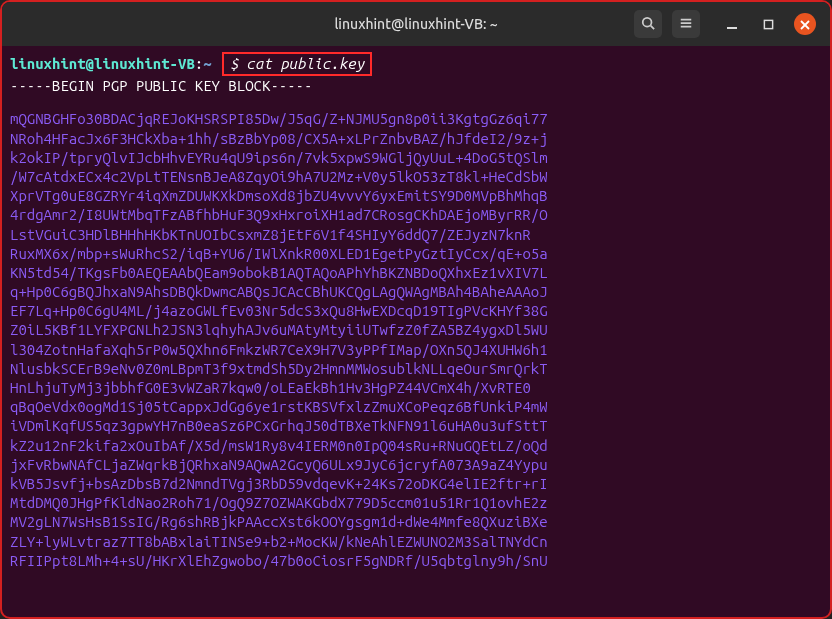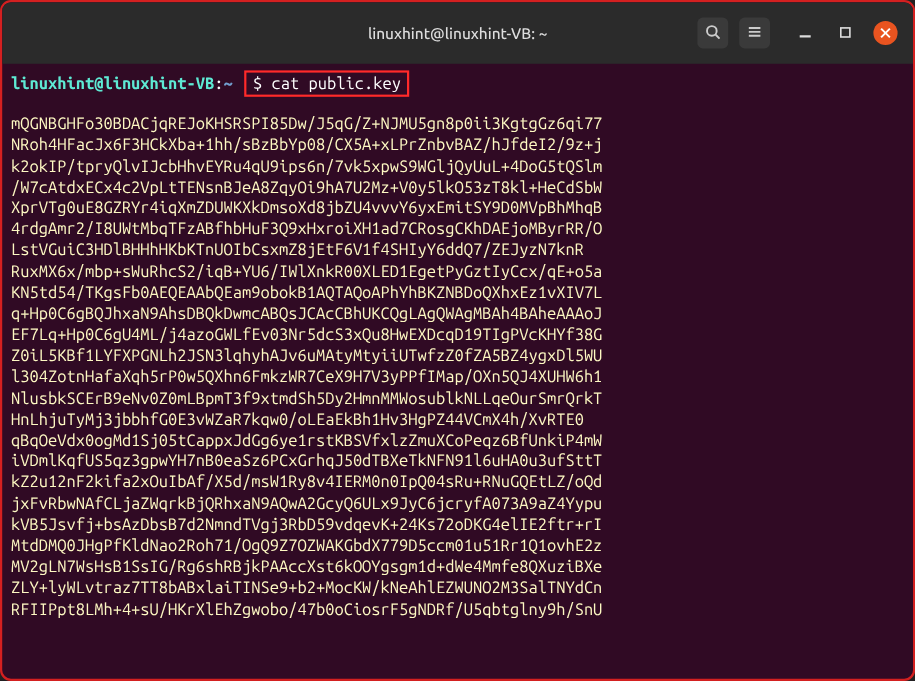--- a/index.html
+++ b/index.html
@@ -14,21 +14,21 @@
       width: 832px;
       height: 619px;
       background: #300a24;
       border: 2px solid #d42020;
       border-radius: 10px;
       overflow: hidden;
       display: flex;
       flex-direction: column;
     }
     .titlebar {
-      height: 56px;
+      height: 44px;
       background: #2b2b2b;
       display: flex;
       align-items: center;
       padding: 0 8px;
       gap: 8px;
     }
     .title-spacer-left { flex: 1; }
     .title-text {
       color: #ddd;
       font-family: "Ubuntu", sans-serif;
@@ -71,27 +71,28 @@
       font-family: "Ubuntu Mono", "DejaVu Sans Mono", monospace;
     }
     .prompt-user { color: #5eead4; font-weight: bold; }
     .prompt-sep  { color: #fff; }
     .prompt-path { color: #729fcf; font-weight:bold;}
     .cmd-highlight {
       border: 2px solid #ff2a2a;
       padding: 0 6px 1px 6px;
       display: inline-block;
       margin-left: 2px;
+      font-style: italic;
     }
     .pgp-line {
       color: #fff;
       white-space: pre;
     }
     .pgp-block {
-      color: #fef9c3;
+      color: #8b5cf6;
       word-break: break-all;
       white-space: pre-wrap;
       margin-top: 14px;
     }
   </style>
 </head>
 <body>
 
 <div class="window">
 
@@ -141,16 +142,17 @@
         </div>
       </div>
     </div>
   </div>
 
   <div class="terminal-body">
     <div>
       <span class="prompt-user">linuxhint@linuxhint-VB</span><span class="prompt-sep">:</span><span class="prompt-path">~</span>
       <span class="cmd-highlight"><span class="prompt-sep">$</span> <span>cat public.key</span></span>
     </div>
+    <div class="pgp-line">-----BEGIN PGP PUBLIC KEY BLOCK-----</div>
     <div class="pgp-block" id="pgp-block"><div>mQGNBGHFo30BDACjqREJoKHSRSPI85Dw/J5qG/Z+NJMU5gn8p0ii3KgtgGz6qi77</div><div>NRoh4HFacJx6F3HCkXba+1hh/sBzBbYp08/CX5A+xLPrZnbvBAZ/hJfdeI2/9z+j</div><div>k2okIP/tpryQlvIJcbHhvEYRu4qU9ips6n/7vk5xpwS9WGljQyUuL+4DoG5tQSlm</div><div>/W7cAtdxECx4c2VpLtTENsnBJeA8ZqyOi9hA7U2Mz+V0y5lkO53zT8kl+HeCdSbW</div><div>XprVTg0uE8GZRYr4iqXmZDUWKXkDmsoXd8jbZU4vvvY6yxEmitSY9D0MVpBhMhqB</div><div>4rdgAmr2/I8UWtMbqTFzABfhbHuF3Q9xHxroiXH1ad7CRosgCKhDAEjoMByrRR/O</div><div>LstVGuiC3HDlBHHhHKbKTnUOIbCsxmZ8jEtF6V1f4SHIyY6ddQ7/ZEJyzN7knR</div><div>RuxMX6x/mbp+sWuRhcS2/iqB+YU6/IWlXnkR00XLED1EgetPyGztIyCcx/qE+o5a</div><div>KN5td54/TKgsFb0AEQEAAbQEam9obokB1AQTAQoAPhYhBKZNBDoQXhxEz1vXIV7L</div><div>q+Hp0C6gBQJhxaN9AhsDBQkDwmcABQsJCAcCBhUKCQgLAgQWAgMBAh4BAheAAAoJ</div><div>EF7Lq+Hp0C6gU4ML/j4azoGWLfEv03Nr5dcS3xQu8HwEXDcqD19TIgPVcKHYf38G</div><div>Z0iL5KBf1LYFXPGNLh2JSN3lqhyhAJv6uMAtyMtyiiUTwfzZ0fZA5BZ4ygxDl5WU</div><div>l304ZotnHafaXqh5rP0w5QXhn6FmkzWR7CeX9H7V3yPPfIMap/OXn5QJ4XUHW6h1</div><div>NlusbkSCErB9eNv0Z0mLBpmT3f9xtmdSh5Dy2HmnMMWosublkNLLqeOurSmrQrkT</div><div>HnLhjuTyMj3jbbhfG0E3vWZaR7kqw0/oLEaEkBh1Hv3HgPZ44VCmX4h/XvRTE0</div><div>qBqOeVdx0ogMd1Sj05tCappxJdGg6ye1rstKBSVfxlzZmuXCoPeqz6BfUnkiP4mW</div><div>iVDmlKqfUS5qz3gpwYH7nB0eaSz6PCxGrhqJ50dTBXeTkNFN91l6uHA0u3ufSttT</div><div>kZ2u12nF2kifa2xOuIbAf/X5d/msW1Ry8v4IERM0n0IpQ04sRu+RNuGQEtLZ/oQd</div><div>jxFvRbwNAfCLjaZWqrkBjQRhxaN9AQwA2GcyQ6ULx9JyC6jcryfA073A9aZ4Yypu</div><div>kVB5Jsvfj+bsAzDbsB7d2NmndTVgj3RbD59vdqevK+24Ks72oDKG4elIE2ftr+rI</div><div>MtdDMQ0JHgPfKldNao2Roh71/OgQ9Z7OZWAKGbdX779D5ccm01u51Rr1Q1ovhE2z</div><div>MV2gLN7WsHsB1SsIG/Rg6shRBjkPAAccXst6kOOYgsgm1d+dWe4Mmfe8QXuziBXe</div><div>ZLY+lyWLvtraz7TT8bABxlaiTINSe9+b2+MocKW/kNeAhlEZWUNO2M3SalTNYdCn</div><div>RFIIPpt8LMh+4+sU/HKrXlEhZgwobo/47b0oCiosrF5gNDRf/U5qbtglny9h/SnU</div></div>
   </div>
 
 </div>
 
 </body></html>

